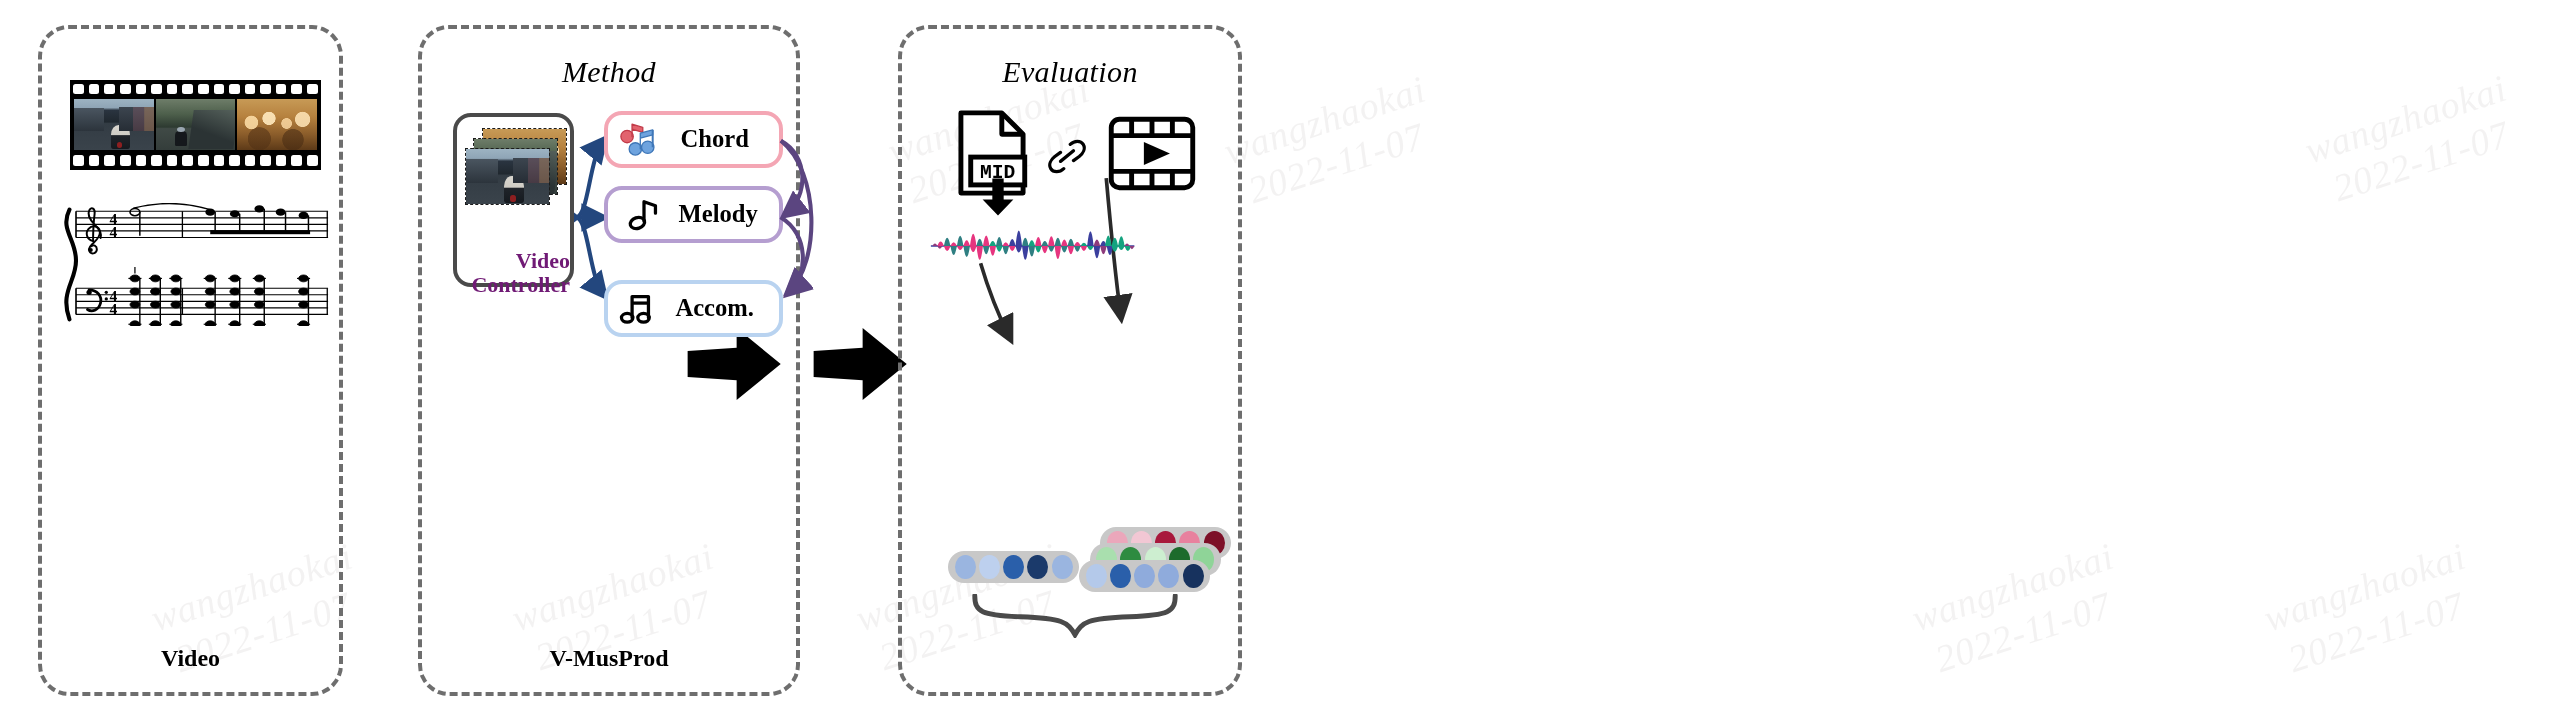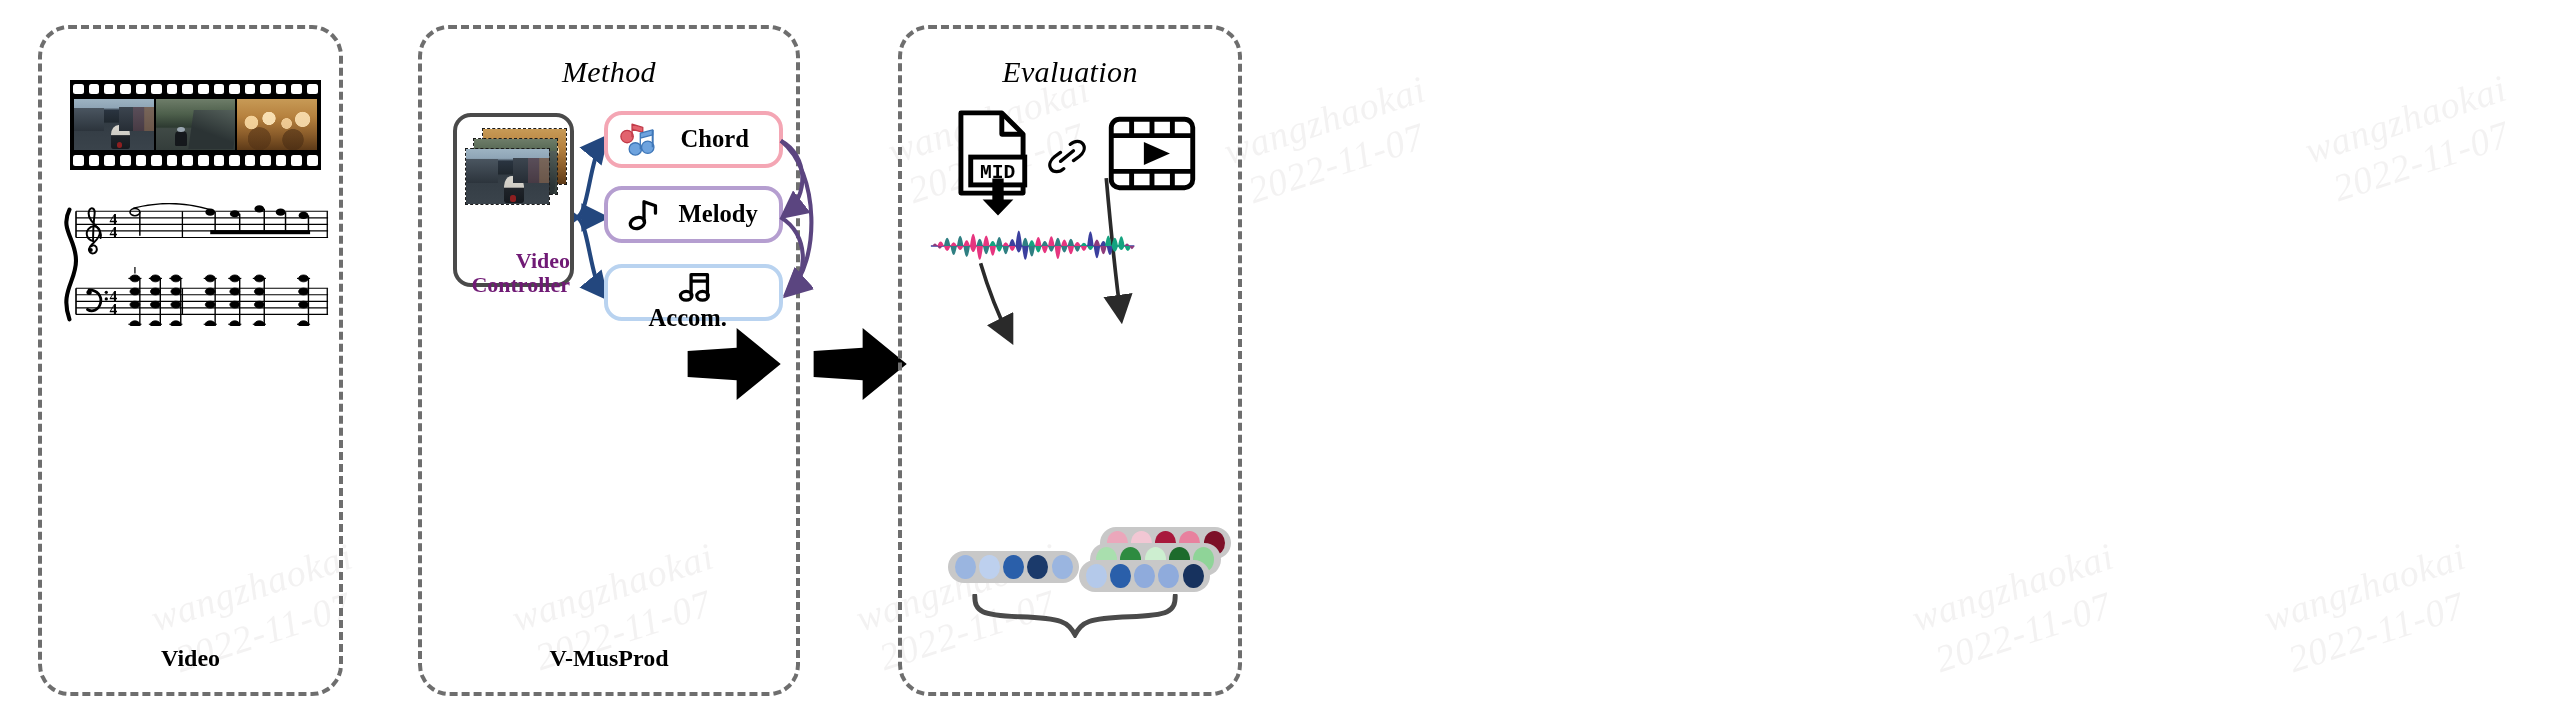--- a/index.html
+++ b/index.html
@@ -196,21 +196,21 @@
     width: 179px; height: 57px;
     border-radius: 18px;
     border: 4.9px solid #000;
     box-sizing: border-box;
     background: #fff;
     display: flex;
     align-items: center;
   }
   #task-chord  { top: 82px; border-color: #f4a6b4; }
   #task-melody { top: 157px; border-color: #b59ed0; }
-  #task-accom  { top: 235px; border-color: #b9d3f0; flex-direction: column; }
+  #task-accom  { top: 251px; border-color: #b9d3f0; }
 
   .task-icon {
     width: 49px;
     display: flex;
     align-items: center;
     justify-content: center;
     margin-left: 4.9px;
     flex: 0 0 auto;
   }
   .task-label {

